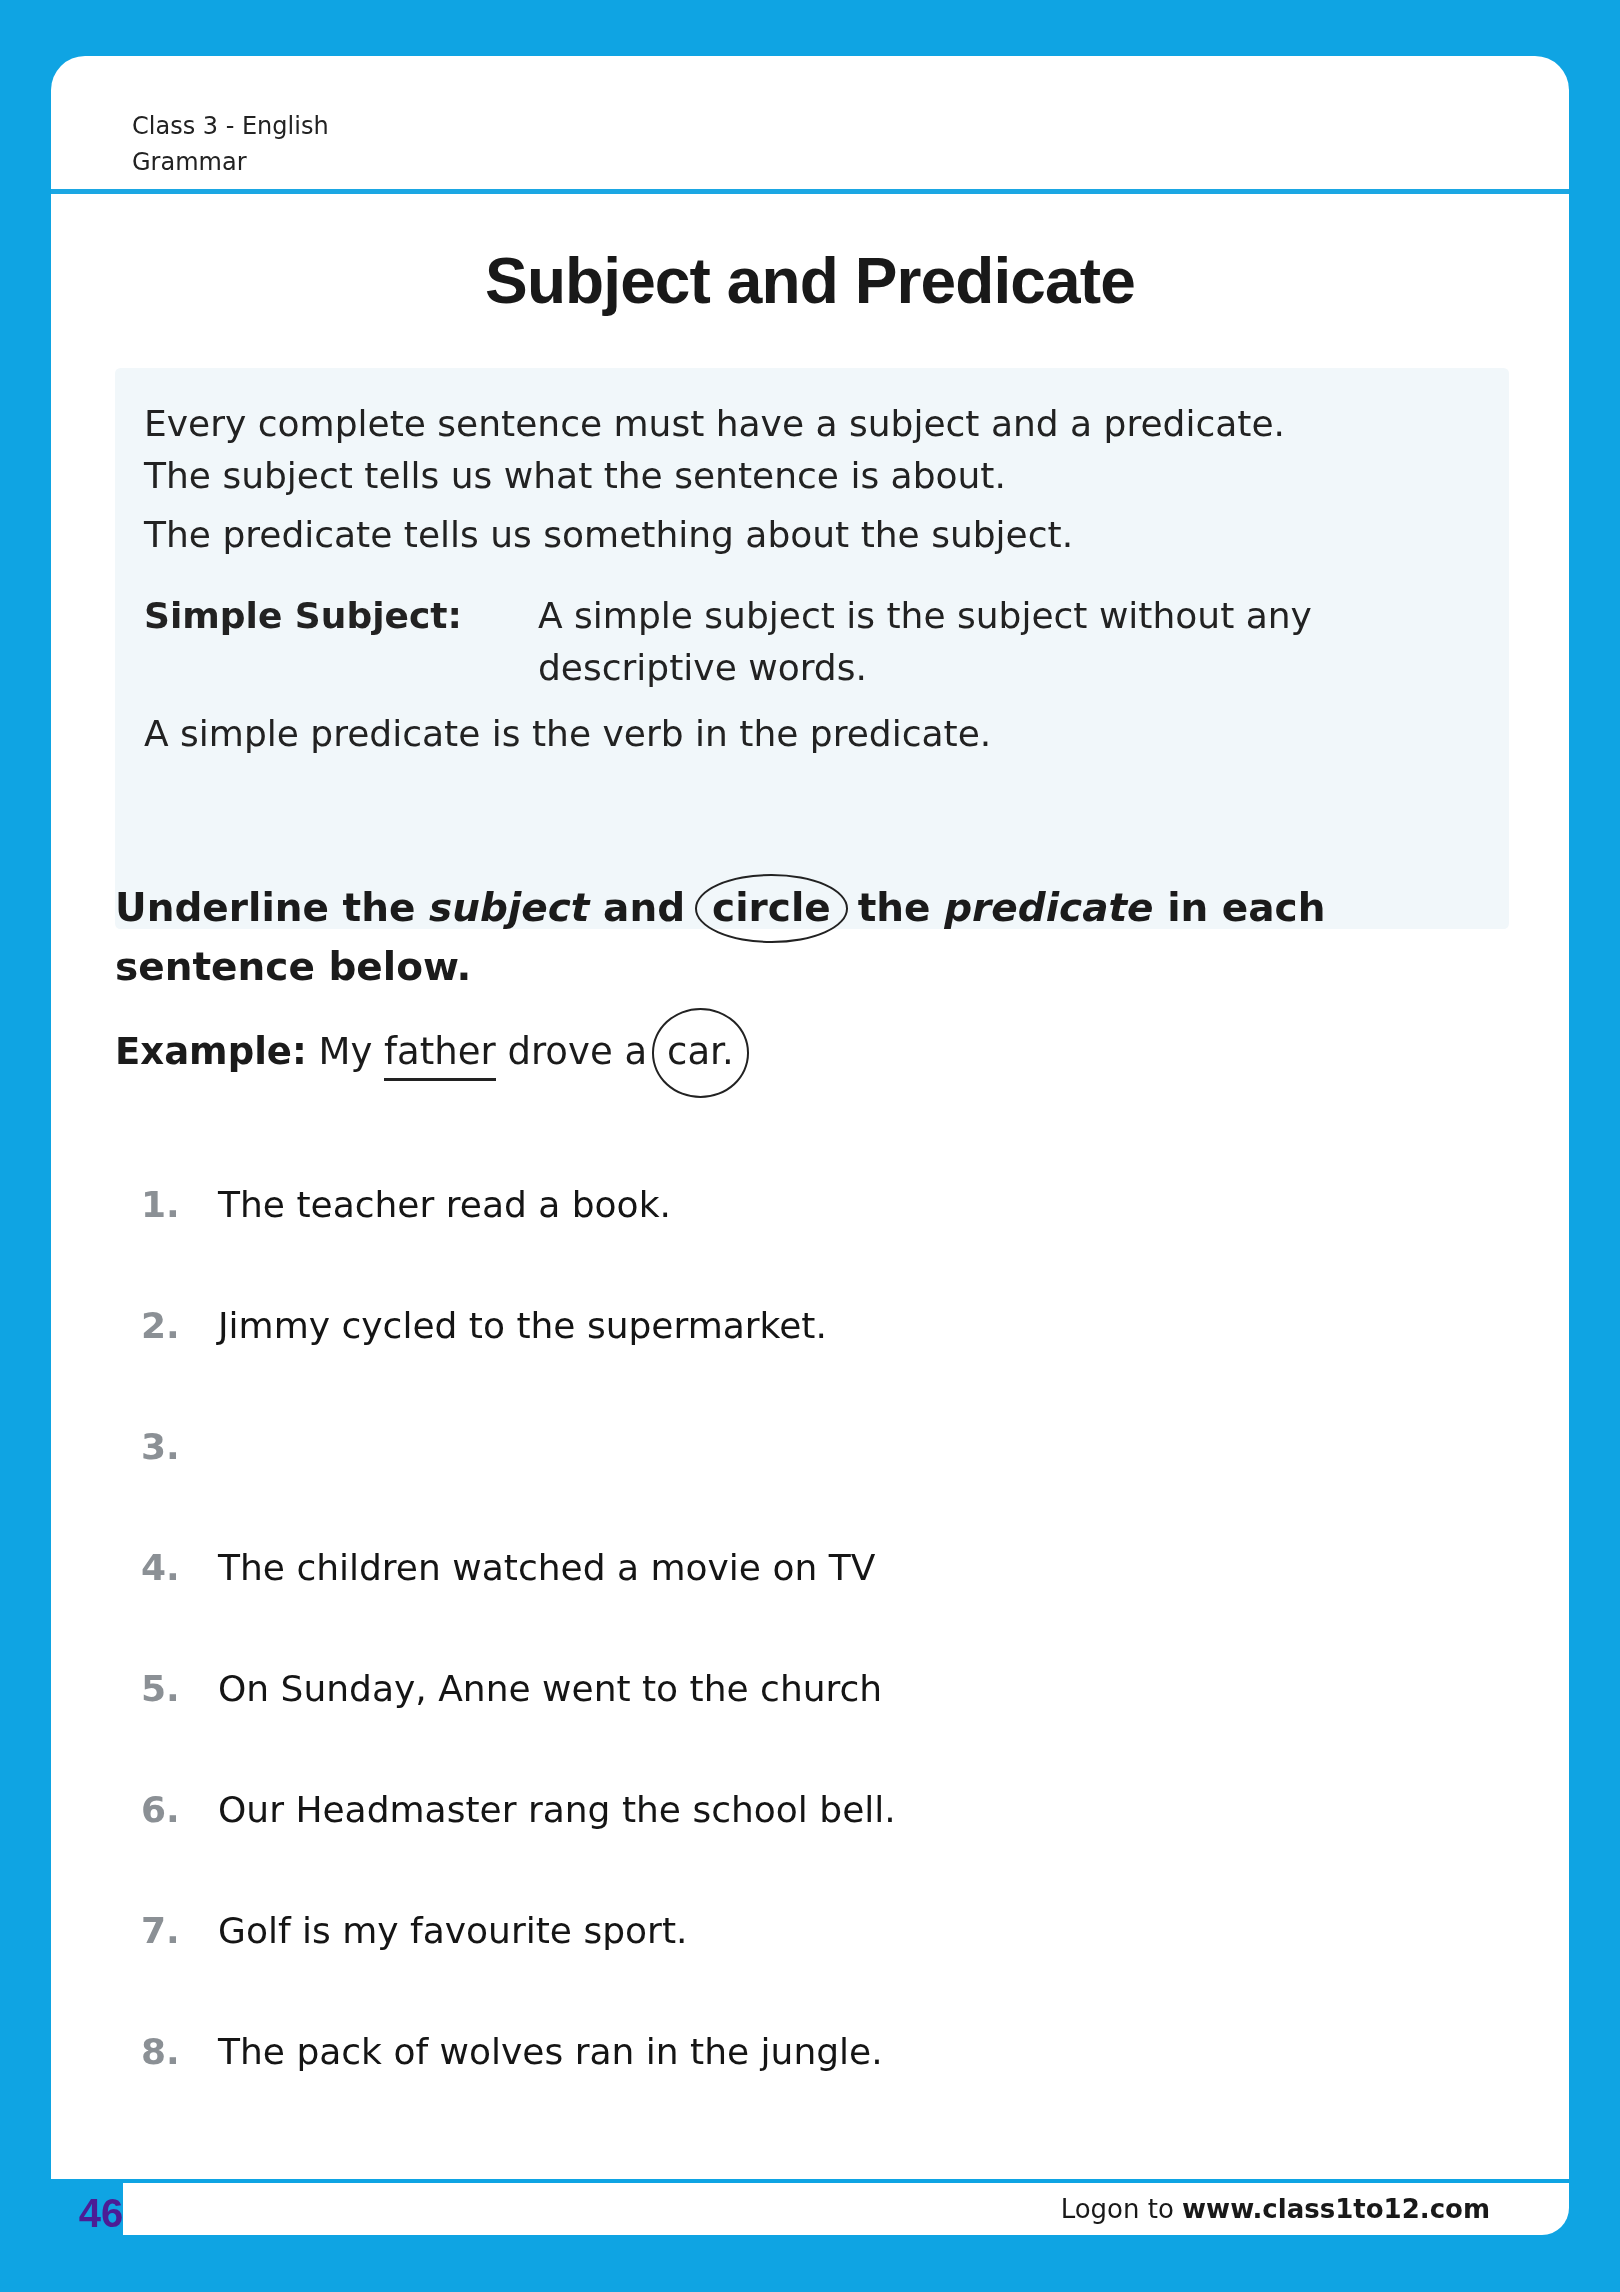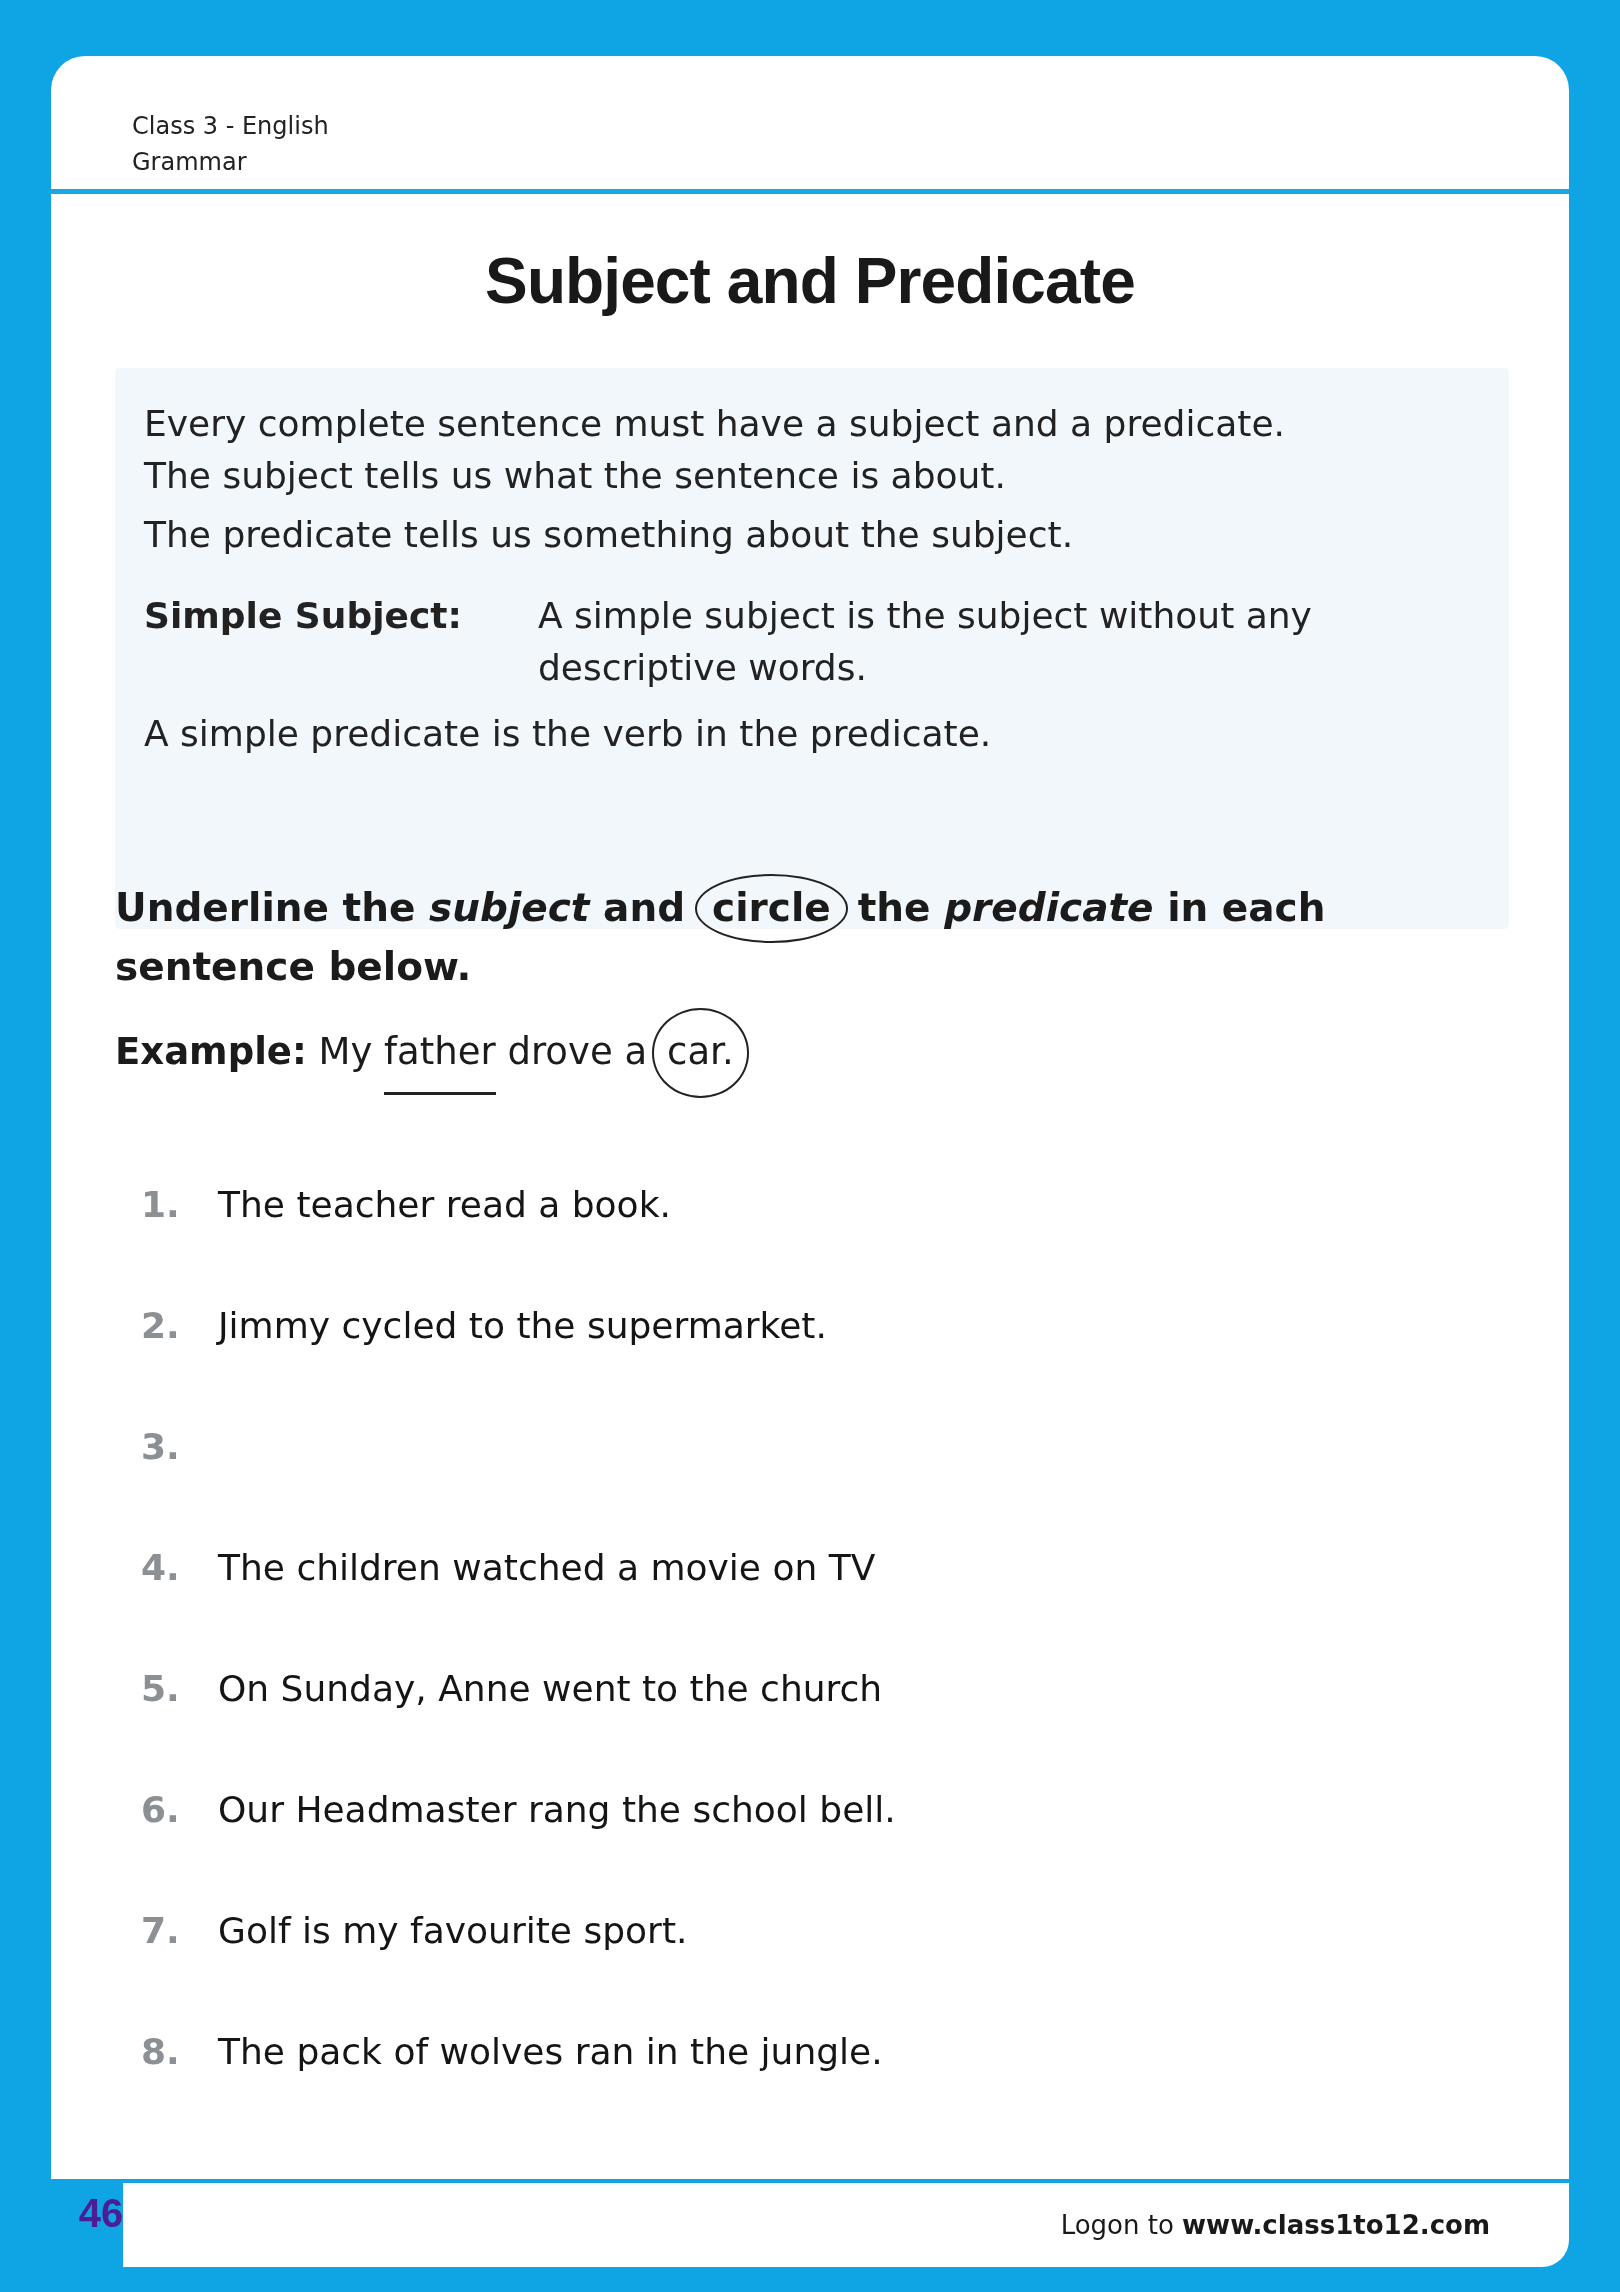--- a/index.html
+++ b/index.html
@@ -113,21 +113,21 @@
 
   
   .example {
     position: absolute; left: 64px; top: 969px;
     margin: 0;
     font-size: 37px; line-height: 54px; color: #1b1b1b;
   }
   .example-label { font-weight: 700; }
   .underlined-word {
     border-bottom: 3.6px solid #222;
-    padding-bottom: 19px;
+    padding-bottom: 5px;
   }
   .circled-round {
     display: inline-block;
     line-height: 1.02;
     border: 2.7px solid #222;
     border-radius: 50%;
     padding: 23px 13.4px 25px;
     margin: -27px -7.2px;
   }
 
@@ -139,21 +139,21 @@
   }
   .sentence-row { display: flex; margin-bottom: 73px; line-height: 48px; }
   .sentence-num {
     flex: 0 0 77px;
     font-weight: 700; color: #8B9095;
   }
 
   
   .footer-strip {
     position: absolute; left: 123px; top: 2183px;
-    width: 1446px; height: 84px;
+    width: 1446px; height: 52px;
     background: #ffffff;
     border-radius: 0 0 27px 0;
     display: flex; align-items: center; justify-content: flex-end;
     padding-right: 79px; box-sizing: border-box;
     font-size: 26px; color: #191919;
   }
   .footer-strip b { font-weight: 700; }
   .page-number {
     position: absolute; left: 65px; top: 2183px;
     width: 72px; height: 61px;

